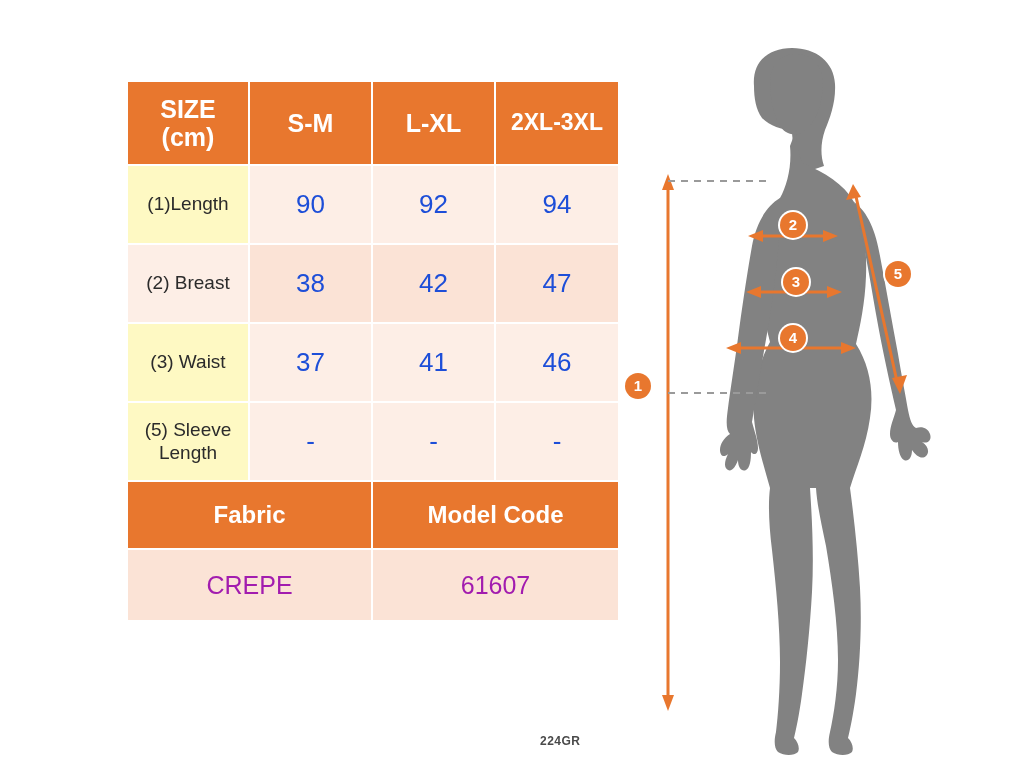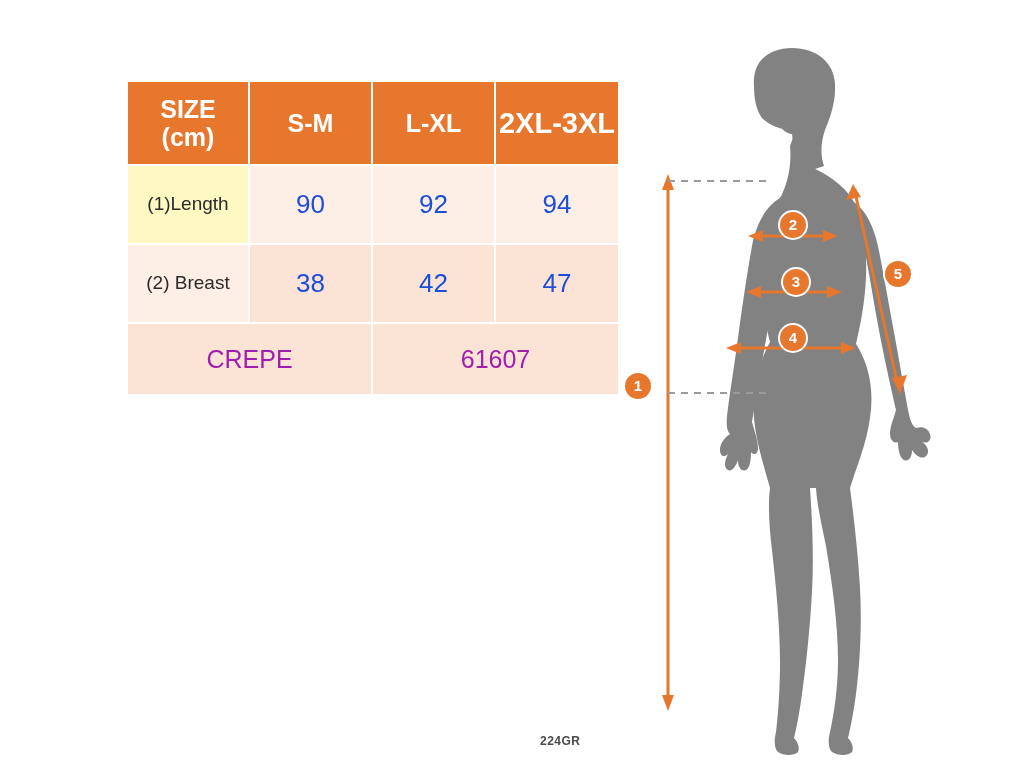--- a/index.html
+++ b/index.html
@@ -37,21 +37,21 @@
   }
   .hdr-cell {
     background: #e8772e;
     color: #ffffff;
     font-size: 25px;
     font-weight: bold;
     height: 82px;
     line-height: 1.12;
   }
   .hdr-cell.small {
-    font-size: 29px;
+    font-size: 23px;
     text-align: center;
   }
   .row-label {
     background: #fef9c3;
     color: #2b2b2b;
     font-size: 19px;
     height: 77px;
     line-height: 1.2;
   }
   .val-cell {
@@ -144,23 +144,42 @@
         <td class="val-cell">94</td>
       </tr>
 
       <tr>
         <td class="row-label alt">(2) Breast</td>
         <td class="val-cell alt">38</td>
         <td class="val-cell alt">42</td>
         <td class="val-cell alt">47</td>
       </tr>
 
-
-
-
+      <tr>
+        <td class="row-label">(3) Waist</td>
+        <td class="val-cell">37</td>
+        <td class="val-cell">41</td>
+        <td class="val-cell">46</td>
+      </tr>
+
+
+      <tr>
+        <td class="row-label">
+          <div>(5) Sleeve</div>
+          <div>Length</div>
+        </td>
+        <td class="val-cell">-</td>
+        <td class="val-cell">-</td>
+        <td class="val-cell">-</td>
+      </tr>
+
+      <tr>
+        <td class="footer-hdr" colspan="2">Fabric</td>
+        <td class="footer-hdr" colspan="2">Model Code</td>
+      </tr>
       <tr>
         <td class="footer-val" colspan="2">CREPE</td>
         <td class="footer-val" colspan="2">61607</td>
       </tr>
     </tbody>
   </table>
 
   <div class="code-note">224GR</div>
 
   <div class="figure-wrap">

